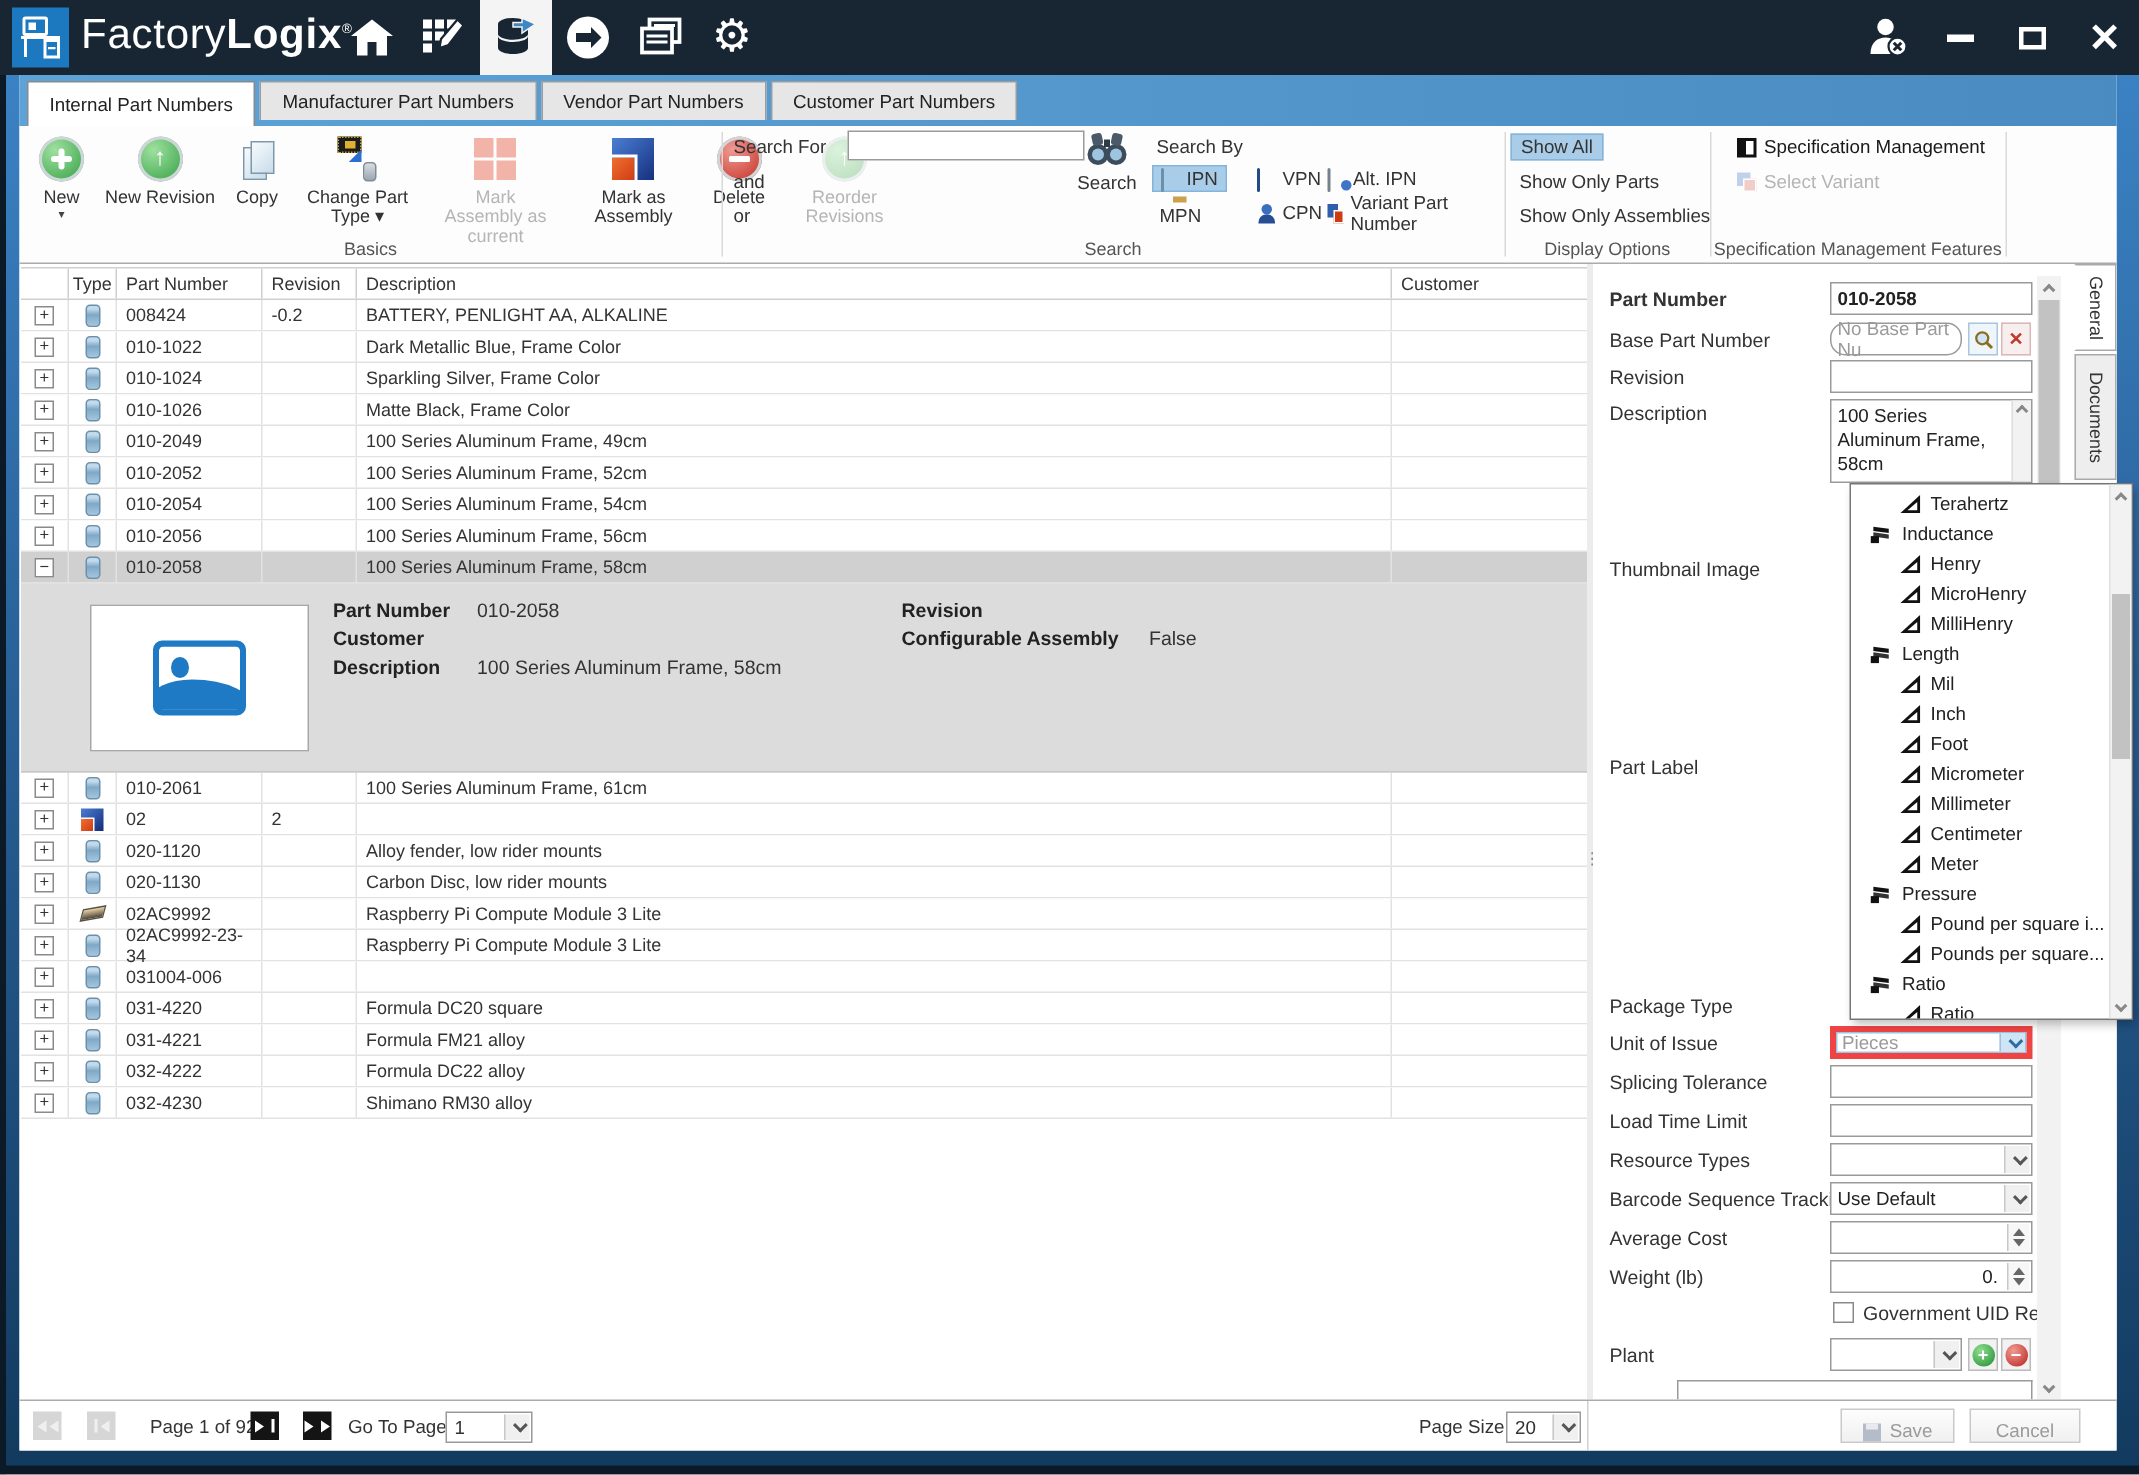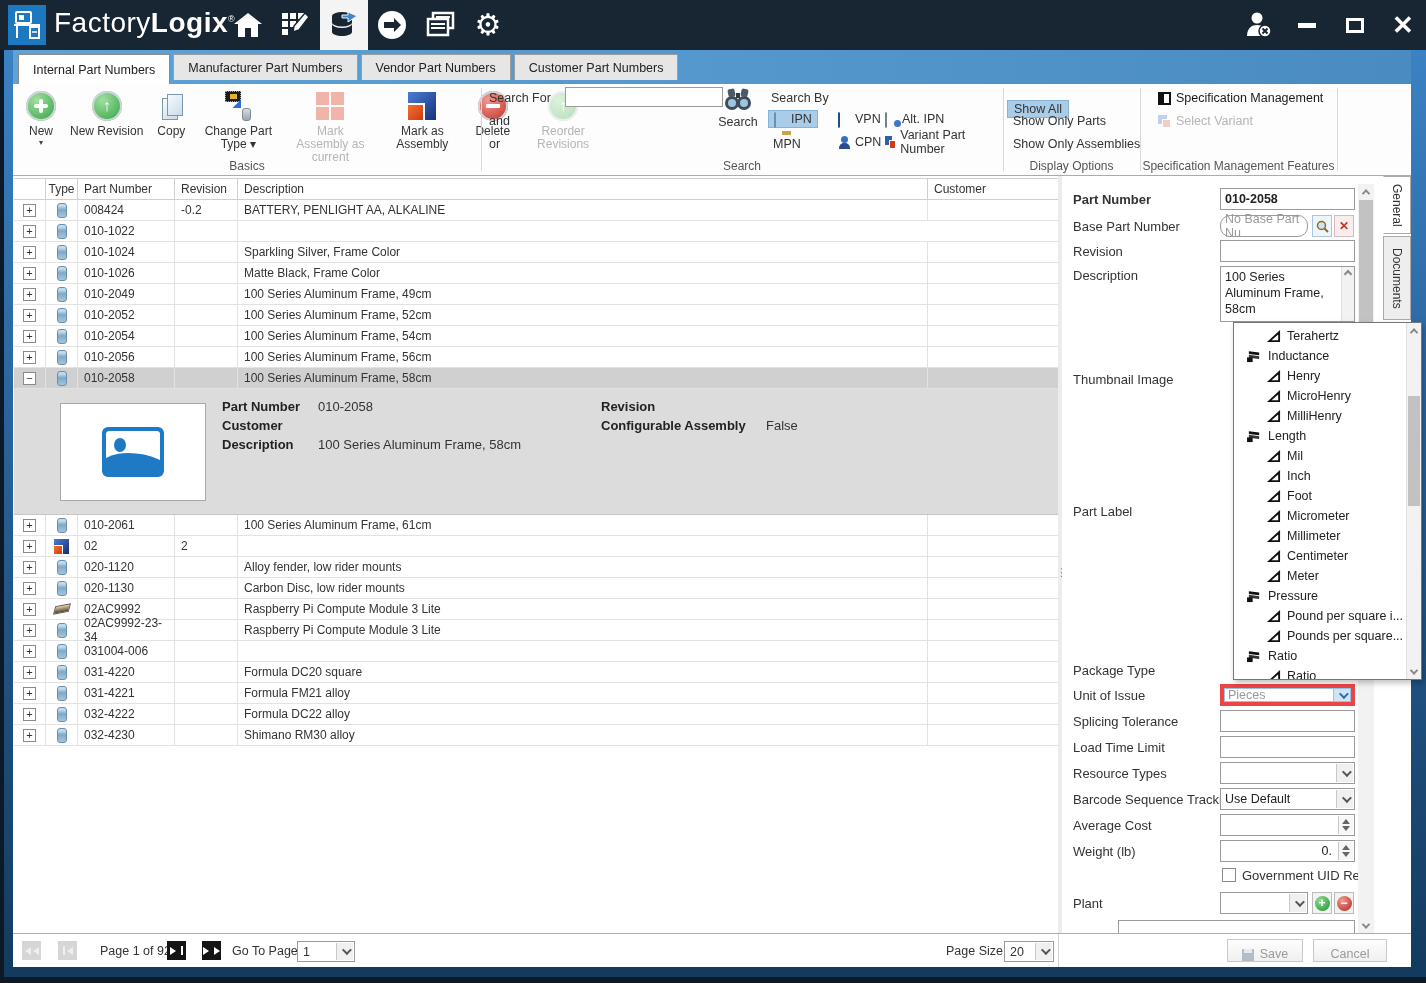--- a/index.html
+++ b/index.html
@@ -415,21 +415,21 @@
           </div>
         <div class="chip" style="left:399px; top:49px;">
             <span class="mini mini-quad"></span>
             <span>Variant Part Number</span>
           </div>
       </div>
       <div class="grp-label" style="left:468px; width:522px;">Search</div>
       <div class="rsep" style="left:990px;"></div>
 
       <div class="disp-grp" style="top:0; height:92px;">
-        <div class="disp-item sel" style="top:16px;">Show All</div>
+        <div class="disp-item sel" style="top:5px;">Show All</div>
         <div class="disp-item" style="top:28px;">Show Only Parts</div>
         <div class="disp-item" style="top:51px;">Show Only Assemblies</div>
       </div>
       <div class="grp-label" style="left:990px; width:137px;">Display Options</div>
       <div class="rsep" style="left:1127px;"></div>
 
       <div class="spec-grp" style="top:0; height:92px;">
         <div class="spec-item" style="top:5px;">
             <span class="specmgmt-ic"></span>
             <span>Specification Management</span>
@@ -469,20 +469,21 @@
             </div>
             <div class="trow">
               <div class="c-exp">
                 <span class="expbox">+</span>
               </div>
               <div class="c-type">
                 <span class="icon-part"></span>
               </div>
               <div class="c-part">010-1022</div>
               <div class="c-rev"></div>
+              <div class="c-desc">Dark Metallic Blue, Frame Color</div>
               <div class="c-cust"></div>
             </div>
             <div class="trow">
               <div class="c-exp">
                 <span class="expbox">+</span>
               </div>
               <div class="c-type">
                 <span class="icon-part"></span>
               </div>
               <div class="c-part">010-1024</div>

